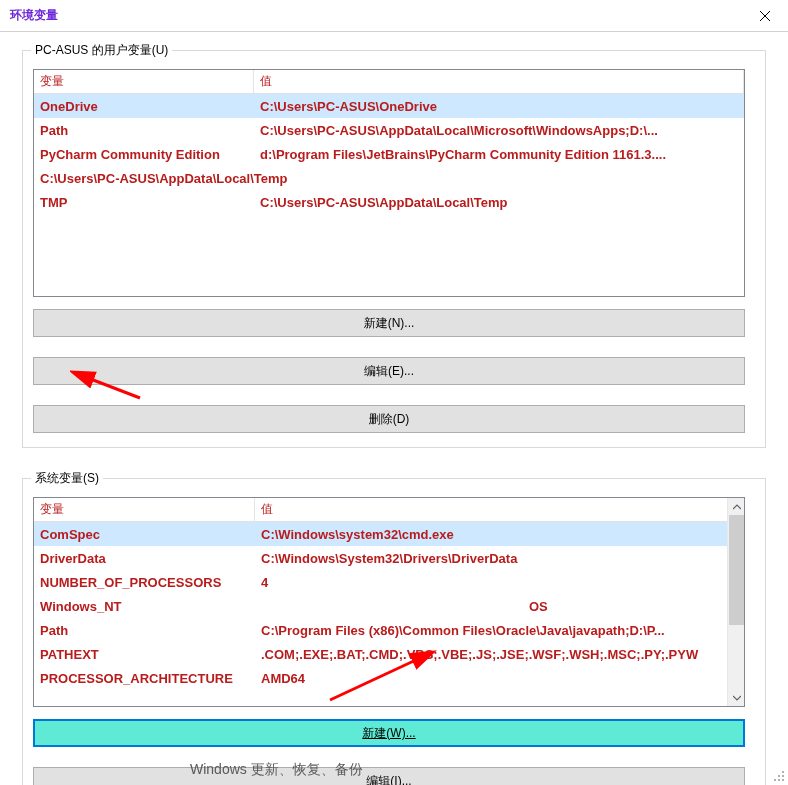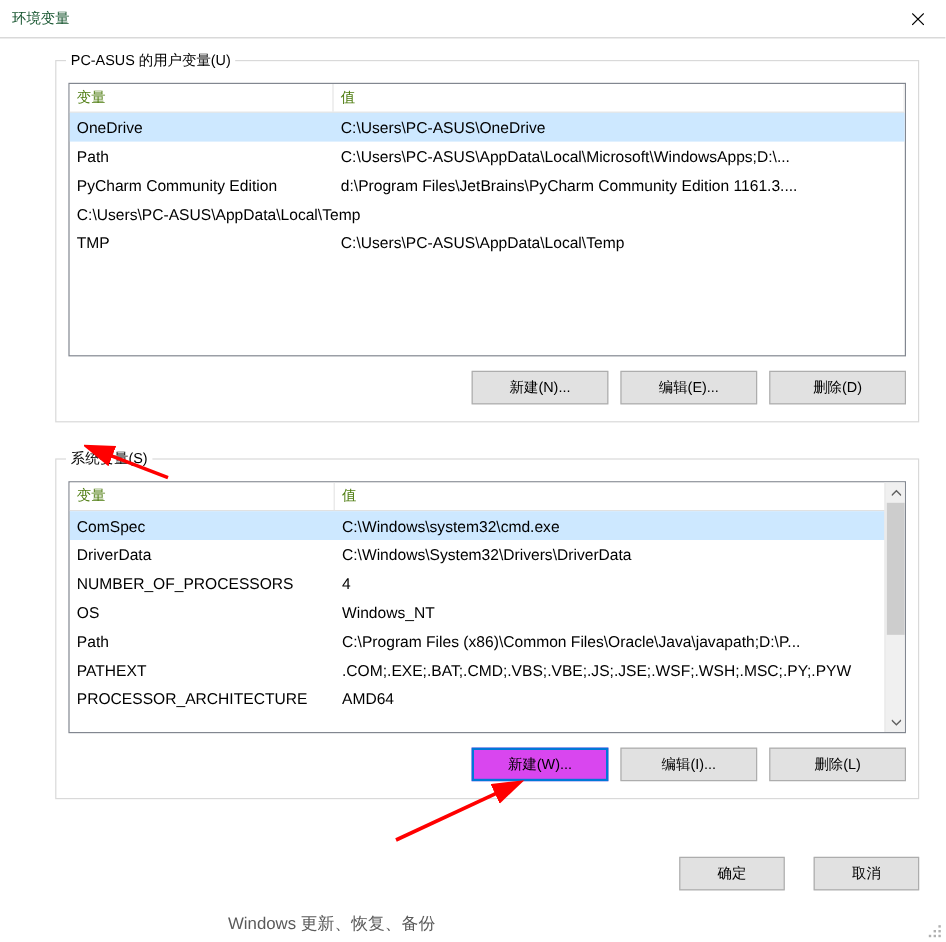--- a/index.html
+++ b/index.html
@@ -15,42 +15,42 @@
     .titlebar {
       height: 32px;
       display: flex;
       align-items: center;
       justify-content: space-between;
       padding: 0 0 0 10px;
       border-bottom: 1px solid #d0d0d0;
     }
     .titlebar-text {
       font-size: 12px;
-      color: #14532d;
+      color: #6d28d9;
+      font-weight: bold;
     }
     .close-btn {
       width: 46px;
       height: 31px;
       display: flex;
       align-items: center;
       justify-content: center;
       color: #000;
       font-size: 14px;
       cursor: pointer;
     }
     .close-btn svg { width: 10px; height: 10px; }
     .content {
       padding: 18px 22px 10px 22px;
     }
     .groupbox {
       border: 1px solid #d9d9d9;
       position: relative;
-      padding: 18px 10px 14px 10px;
+      padding: 18px 20px 14px 10px;
       margin-bottom: 30px;
-      margin-left: 24px;
     }
     .groupbox-label {
       position: absolute;
       top: -9px;
       left: 8px;
       background: #fff;
       padding: 0 4px;
       font-size: 12px;
       color: #000;
     }
@@ -64,39 +64,40 @@
     .lv2 { height: 210px; }
     .lv-header {
       display: flex;
       border-bottom: 1px solid #e1e1e1;
       background: #fff;
       height: 24px;
     }
     .lv-hcell {
       padding: 4px 6px;
       font-size: 12px;
-      color: #4d7c0f;
+      color: #b91c1c;
       border-right: 1px solid #e5e5e5;
       display: flex;
       align-items: center;
     }
     .lv-body { }
     .lv-row {
       display: flex;
       height: 24px;
       align-items: center;
     }
     .lv-row.selected { background: #cde8ff; }
     .lv-cell {
       padding: 4px 6px;
       font-size: 13px;
-      color: #000000;
+      color: #b91c1c;
       white-space: nowrap;
       overflow: hidden;
       text-overflow: ellipsis;
+      font-weight: bold;
     }
     .col-var { width: 220px; flex-shrink: 0; }
     .col-val { flex: 1; }
     .lv2 .col-var { width: 221px; }
     .scrollbar {
       position: absolute;
       right: 0; top: 0; bottom: 0;
       width: 17px;
       background: #f0f0f0;
       border-left: 1px solid #e8e8e8;
@@ -112,38 +113,40 @@
     .scroll-arrow svg { width: 8px; height: 8px; }
     .scroll-thumb {
       position: absolute;
       left: 1px; top: 17px;
       width: 15px; height: 110px;
       background: #cdcdcd;
     }
     .btn-row {
       display: flex;
       justify-content: flex-end;
-      gap: 10px;
+      gap: 20px;
       margin-top: 12px;
+      flex-direction: column;
     }
     .btn {
       min-width: 114px;
       height: 28px;
       border: 1px solid #adadad;
       background: #e1e1e1;
       font-size: 12px;
       display: flex;
       align-items: center;
       justify-content: center;
       cursor: pointer;
       color: #000;
     }
     .btn.highlighted {
       border: 2px solid #0078d7;
-      background: #d946ef;
+      background: #5eead4;
+      text-decoration: underline;
     }
     .dialog-buttons {
       display: flex;
       justify-content: flex-end;
       gap: 24px;
       padding: 8px 22px 16px 22px;
     }
     .dialog-buttons .btn { min-width: 88px; }
     .arrow-annot {
       position: absolute;
@@ -228,22 +231,22 @@
         </div>
         <div class="lv-row">
           <div class="lv-cell col-var">DriverData</div>
           <div class="lv-cell col-val">C:\Windows\System32\Drivers\DriverData</div>
         </div>
         <div class="lv-row">
           <div class="lv-cell col-var">NUMBER_OF_PROCESSORS</div>
           <div class="lv-cell col-val">4</div>
         </div>
         <div class="lv-row">
+          <div class="lv-cell col-val">Windows_NT</div>
           <div class="lv-cell col-var">OS</div>
-          <div class="lv-cell col-val">Windows_NT</div>
         </div>
         <div class="lv-row">
           <div class="lv-cell col-var">Path</div>
           <div class="lv-cell col-val">C:\Program Files (x86)\Common Files\Oracle\Java\javapath;D:\P...</div>
         </div>
         <div class="lv-row">
           <div class="lv-cell col-var">PATHEXT</div>
           <div class="lv-cell col-val">.COM;.EXE;.BAT;.CMD;.VBS;.VBE;.JS;.JSE;.WSF;.WSH;.MSC;.PY;.PYW</div>
         </div>
         <div class="lv-row">

